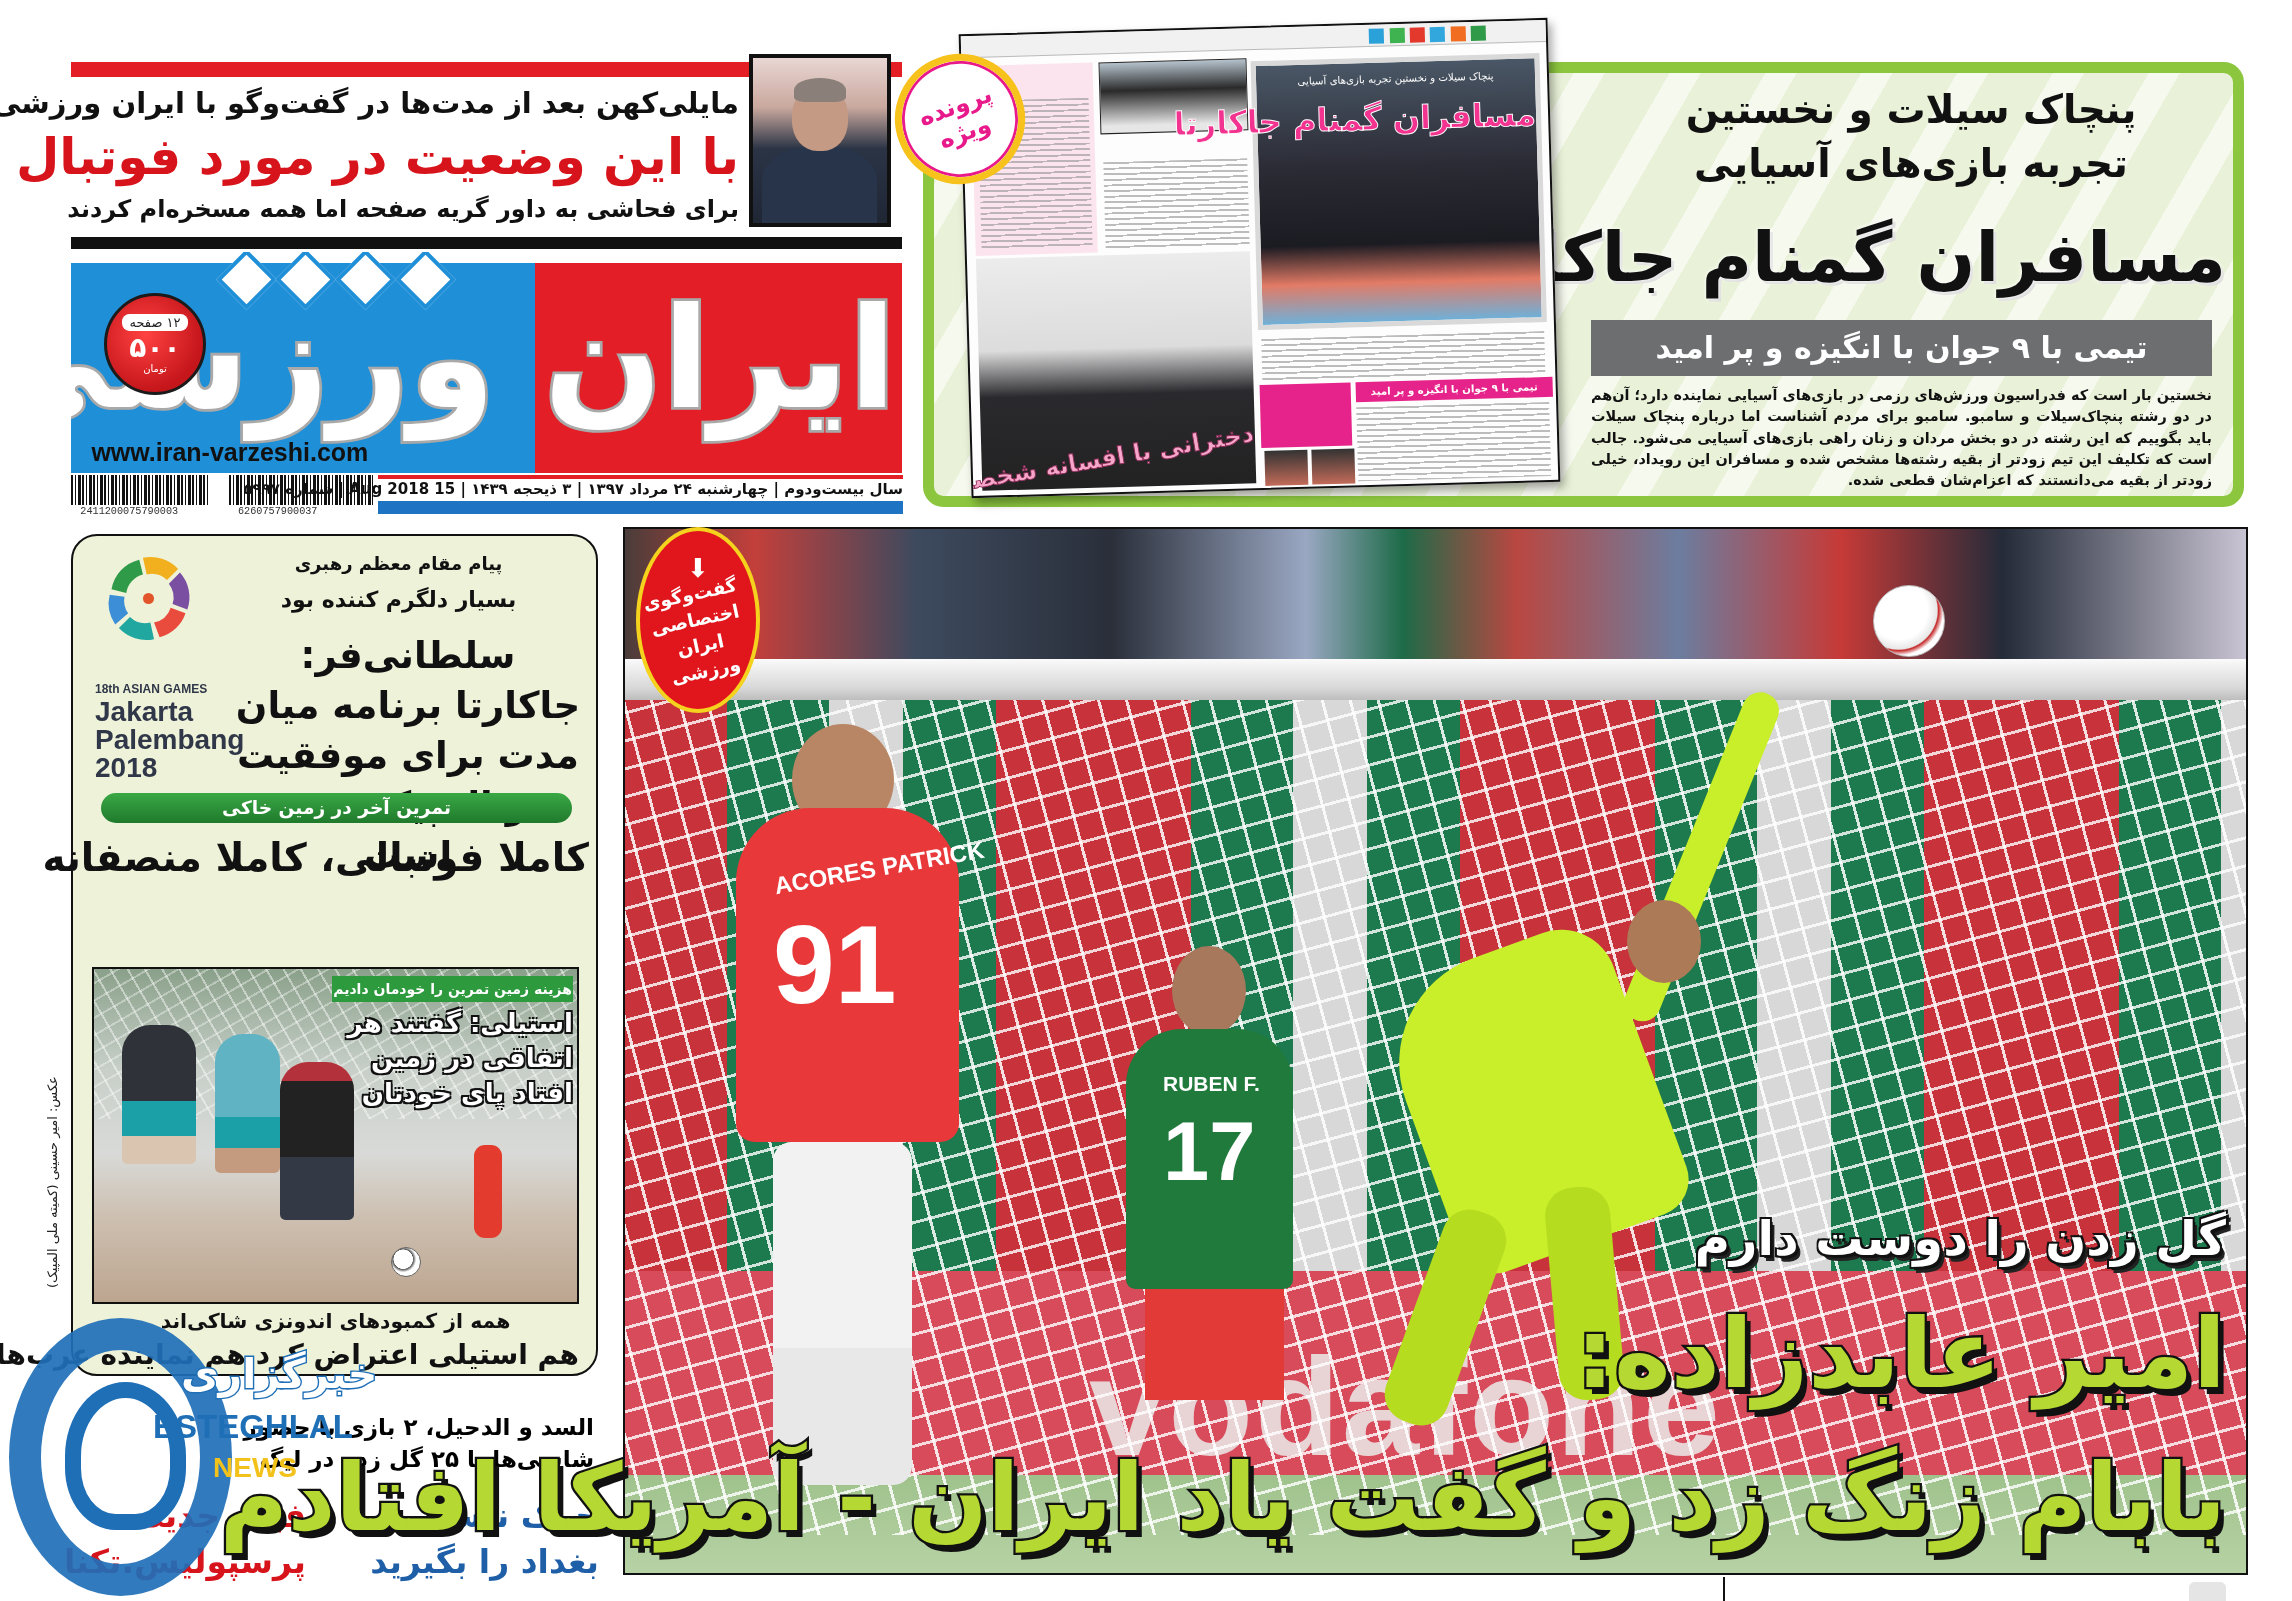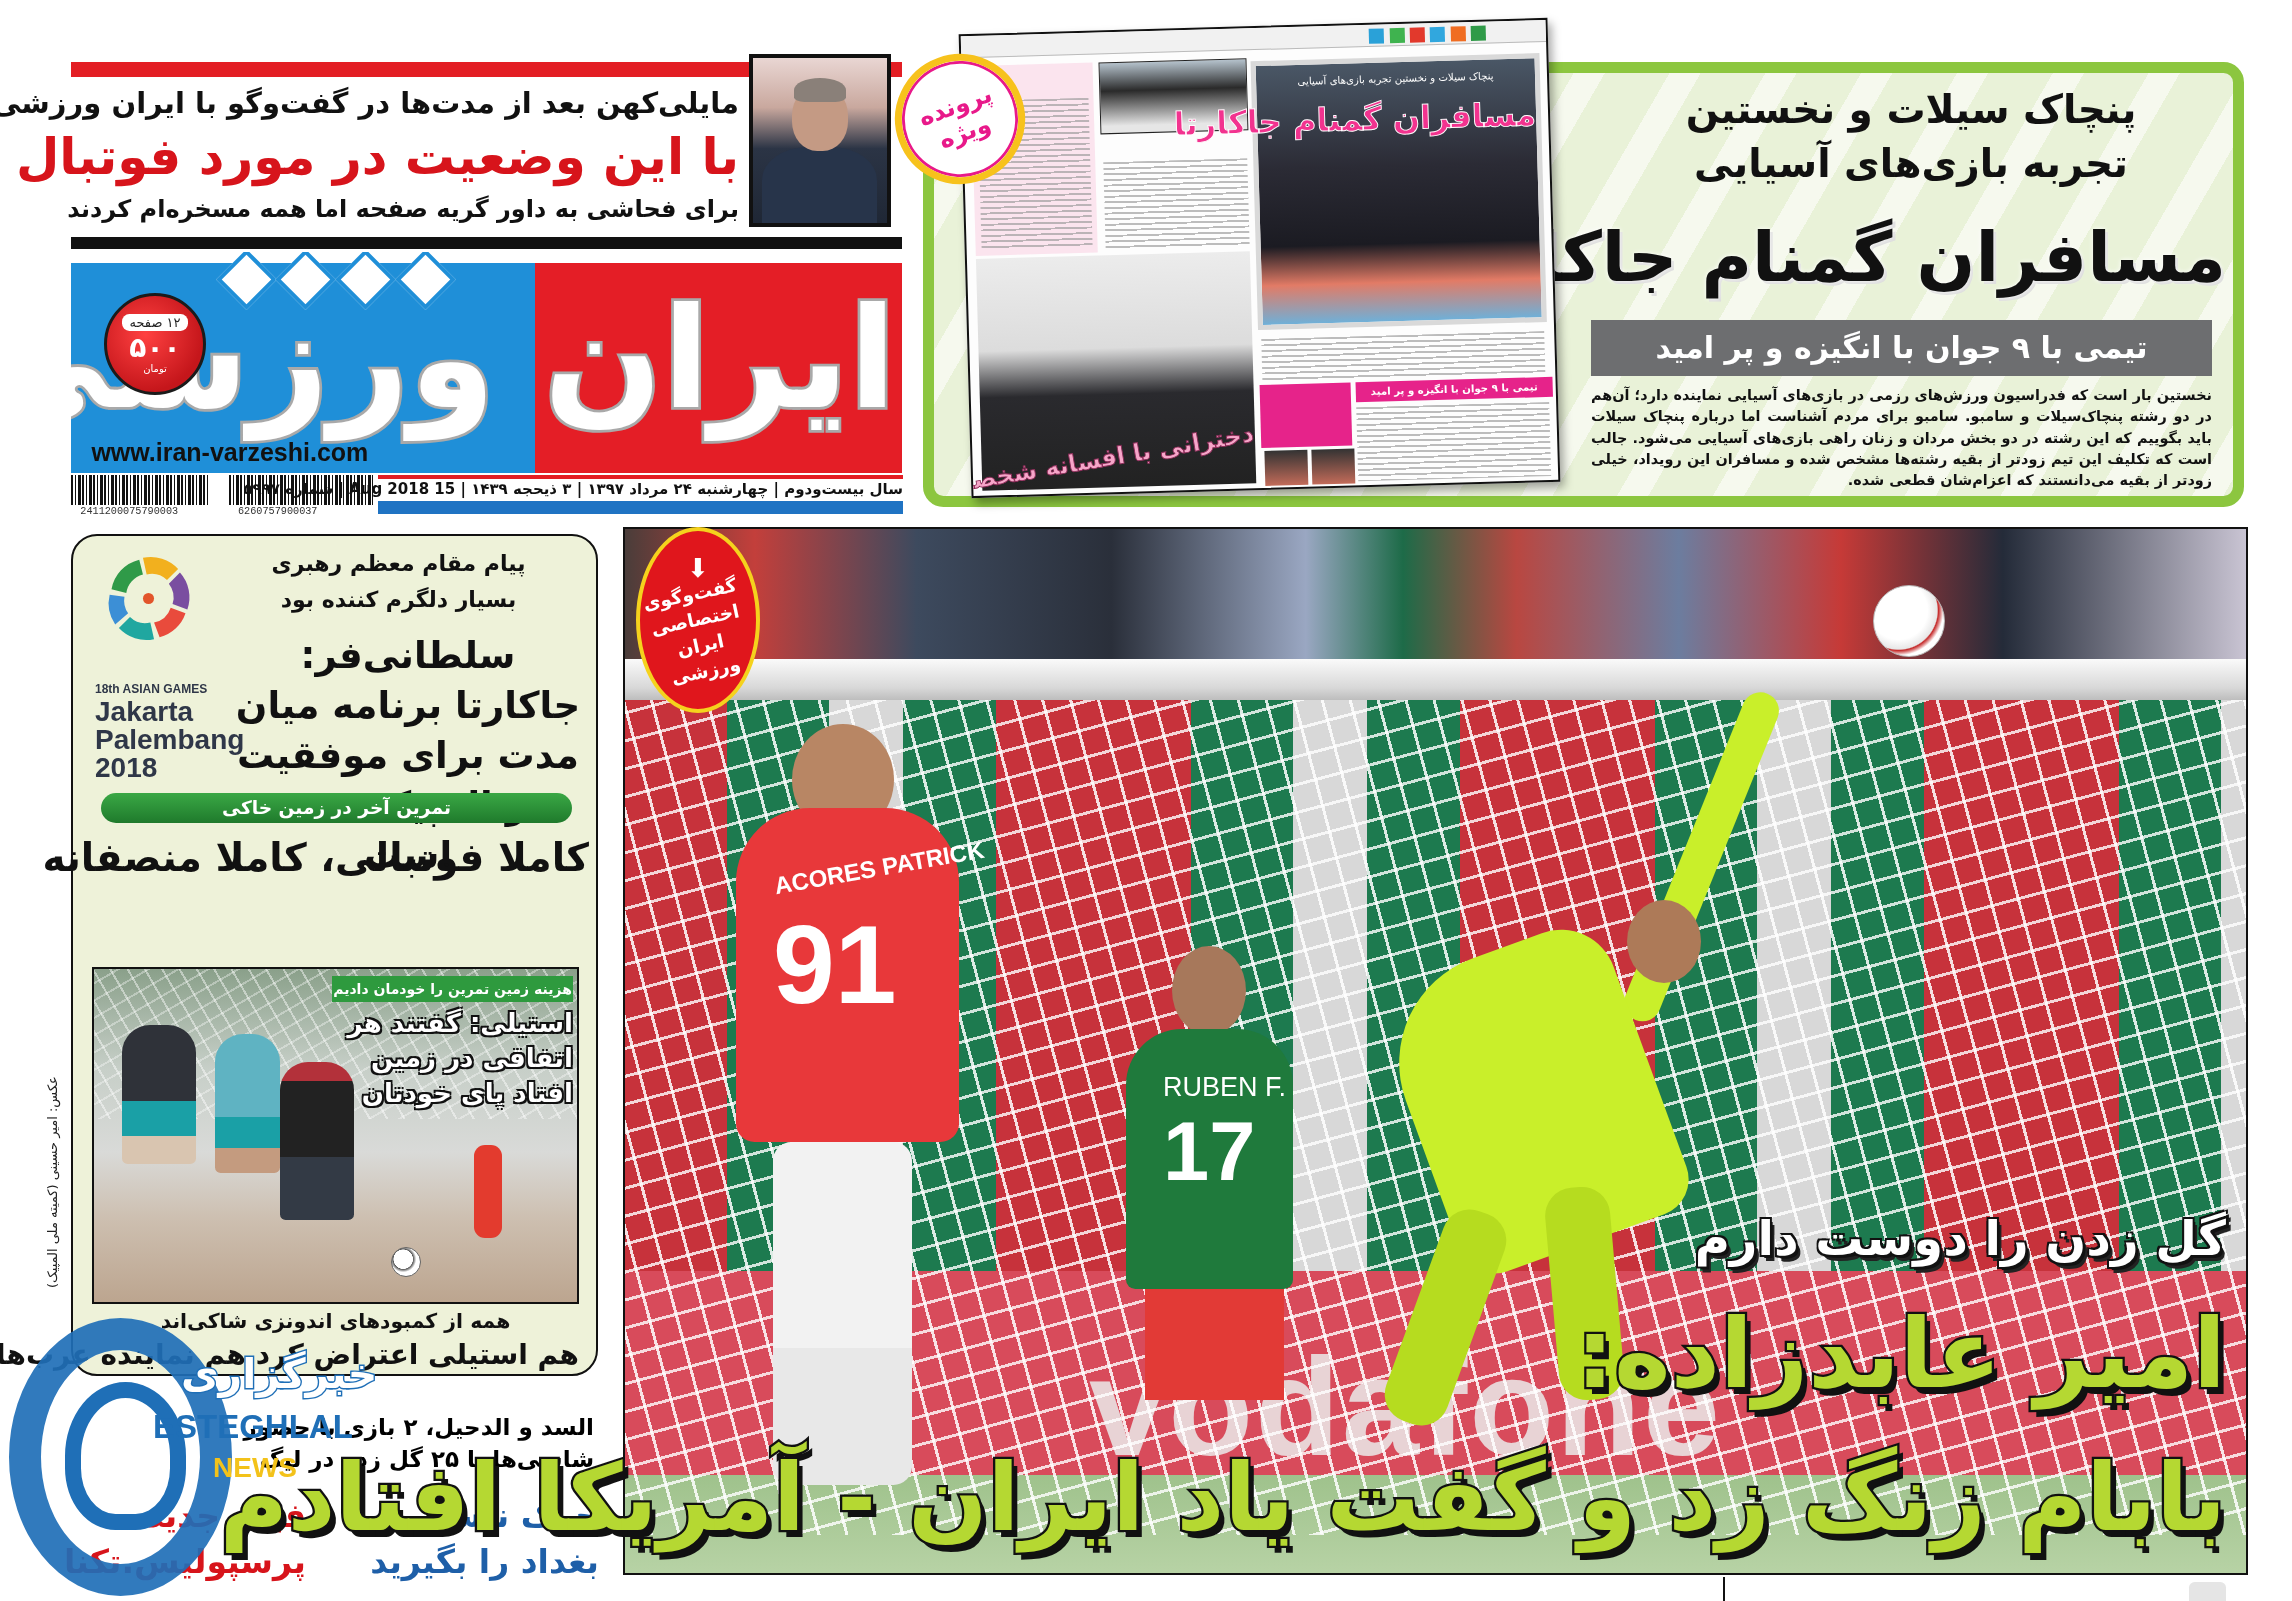--- a/index.html
+++ b/index.html
@@ -65,21 +65,21 @@
   #embedded-page .pinkbox { position: absolute; left: 289px; top: 357px; width: 91px; height: 63px; background: #e6238a; }
   #embedded-page .smallpic { position: absolute; top: 423px; width: 43px; height: 35px; background: linear-gradient(180deg, #333, #c26b59); }
   #special-badge { left: 895px; top: 54px; width: 130px; height: 130px; border-radius: 50%; background: #fff; border: 7.4px solid #f7c21c; box-shadow: 0 0 0 2.8px #e8198a inset; transform: rotate(-20deg); display: flex; align-items: center; justify-content: center; }
   #special-badge .label { font-size: 24px; font-weight: bold; color: #e8198a; text-align: center; line-height: 28px; }
 
   
   #left-box { left: 71px; top: 534px; width: 527px; height: 842px; border: 2.8px solid #111; border-radius: 26px; background: #eef2d9; }
   #asian-logo { left: 93px; top: 543px; width: 111px; height: 111px; }
   #asian-games-label { left: 95px; top: 682px; font-family: "Liberation Sans", sans-serif; font-size: 12px; font-weight: bold; color: #2f3748; white-space: nowrap; }
   #asian-games-city { left: 95px; top: 698px; font-family: "Liberation Sans", sans-serif; font-size: 28px; font-weight: bold; color: #2f3748; line-height: 28px; }
-  #left-kicker1 { left: 213px; top: 547px; width: 371px; font-size: 22px; font-weight: bold; color: #111; text-align: center; line-height: 33px; white-space: nowrap; }
+  #left-kicker1 { left: 213px; top: 547px; width: 371px; font-size: 18px; font-weight: bold; color: #111; text-align: center; line-height: 33px; white-space: nowrap; }
   #left-kicker2 { left: 213px; top: 583px; width: 371px; font-size: 22px; font-weight: bold; color: #111; text-align: center; line-height: 33px; white-space: nowrap; }
   #left-headline { left: 232px; top: 631px; width: 352px; font-size: 37px; font-weight: bold; color: #111; text-align: center; line-height: 50px; }
   #left-greenbar { left: 101px; top: 793px; width: 471px; height: 30px; border-radius: 15px; background: linear-gradient(180deg, #3aa845, #1f7a2c); color: #fff; font-size: 18.6px; font-weight: bold; text-align: center; line-height: 30px; white-space: nowrap; }
   #left-headline2 { left: 88px; top: 828px; width: 501px; font-size: 39px; font-weight: bold; color: #111; text-align: center; line-height: 59px; white-space: nowrap; }
   #left-photo { left: 92px; top: 967px; width: 487px; height: 337px; border: 2.8px solid #111; background: linear-gradient(180deg, #8aa08a 0%, #c7cfc8 30%, #d9dad8 55%, #cdbfb0 75%, #bca58f 100%); overflow: hidden; }
   #left-photo .net { position: absolute; left: 0; top: 0; width: 100%; height: 45%; background: repeating-linear-gradient(60deg, transparent 0 13px, rgba(255,255,255,0.45) 13px 15px), repeating-linear-gradient(-30deg, transparent 0 13px, rgba(255,255,255,0.35) 13px 15px); }
   #left-photo .p1 { position: absolute; left: 28px; top: 56px; width: 74px; height: 139px; border-radius: 28px 28px 5.6px 5.6px; background: linear-gradient(180deg, #2f3239 0 55%, #1aa0a6 55% 80%, #d9c5b0 80%); }
   #left-photo .p2 { position: absolute; left: 121px; top: 65px; width: 65px; height: 139px; border-radius: 28px 28px 5.6px 5.6px; background: linear-gradient(180deg, #5fb3c2 0 60%, #1aa0a6 60% 82%, #c49b7f 82%); }
   #left-photo .p3 { position: absolute; left: 186px; top: 93px; width: 74px; height: 158px; border-radius: 28px 28px 5.6px 5.6px; background: linear-gradient(180deg, #b3313a 0 12%, #222 12% 60%, #333a45 60%); }
   #left-photo .ball { position: absolute; left: 297px; top: 278px; width: 30px; height: 30px; border-radius: 50%; background: radial-gradient(circle at 40% 40%, #fff 40%, #555 42%, #fff 55%); border: 0.9px solid #666; }
@@ -116,21 +116,21 @@
   #main-photo .player91 { position: absolute; left: 111px; top: 186px; width: 223px; height: 770px; }
   #main-photo .player91 .shirt { position: absolute; left: 0; top: 93px; width: 223px; height: 334px; background: #e8383a; border-radius: 74px 74px 18.6px 18.6px; }
   #main-photo .player91 .num { position: absolute; left: 37px; top: 186px; font-family: "Liberation Sans", sans-serif; font-size: 111px; font-weight: bold; color: #fff; }
   #main-photo .player91 .name { position: absolute; left: 37px; top: 139px; font-family: "Liberation Sans", sans-serif; font-size: 24px; font-weight: bold; color: #fff; transform: rotate(-10deg); white-space: nowrap; }
   #main-photo .player91 .head { position: absolute; left: 56px; top: 9.3px; width: 102px; height: 111px; border-radius: 50%; background: #b88664; }
   #main-photo .player91 .legs { position: absolute; left: 37px; top: 427px; width: 139px; height: 343px; background: linear-gradient(180deg, #f2f2f2 0 60%, #e8e8e8 60%); border-radius: 18.6px; }
   #main-photo .player17 { position: absolute; left: 501px; top: 417px; width: 167px; height: 519px; }
   #main-photo .player17 .head { position: absolute; left: 46px; top: 0; width: 74px; height: 89px; border-radius: 50%; background: #a7785b; }
   #main-photo .player17 .shirt { position: absolute; left: 0; top: 83px; width: 167px; height: 260px; background: #1f7a3c; border-radius: 56px 56px 9.3px 9.3px; }
   #main-photo .player17 .num { position: absolute; left: 37px; top: 158px; font-family: "Liberation Sans", sans-serif; font-size: 83px; font-weight: bold; color: #fff; }
-  #main-photo .player17 .name { position: absolute; left: 37px; top: 126px; font-family: "Liberation Sans", sans-serif; font-size: 27px; font-weight: normal; color: #fff; white-space: nowrap; }
+  #main-photo .player17 .name { position: absolute; left: 37px; top: 126px; font-family: "Liberation Sans", sans-serif; font-size: 21px; font-weight: bold; color: #fff; white-space: nowrap; }
   #main-photo .player17 .shorts { position: absolute; left: 18.6px; top: 343px; width: 139px; height: 111px; background: #e23a36; }
   #main-photo .keeper { position: absolute; left: 714px; top: 139px; width: 399px; height: 761px; }
   #main-photo .keeper .arm { position: absolute; left: 278px; top: 0; width: 37px; height: 352px; background: #c9ef2a; border-radius: 18.6px; transform: rotate(22deg); transform-origin: bottom center; }
   #main-photo .keeper .body { position: absolute; left: 74px; top: 278px; width: 241px; height: 306px; background: #c9ef2a; border-radius: 111px 56px 37px 37px; transform: rotate(-20deg); }
   #main-photo .keeper .leg1 { position: absolute; left: 74px; top: 538px; width: 65px; height: 223px; background: #b6dc1f; border-radius: 28px; transform: rotate(20deg); }
   #main-photo .keeper .leg2 { position: absolute; left: 213px; top: 519px; width: 65px; height: 213px; background: #b6dc1f; border-radius: 28px; transform: rotate(-5deg); }
   #main-photo .keeper .head { position: absolute; left: 288px; top: 232px; width: 74px; height: 83px; border-radius: 50%; background: #ad7a58; }
   #interview-badge { left: 636px; top: 527px; width: 124px; height: 186px; border-radius: 50%; background: #e0161c; border: 4.6px solid #f5d21d; display: flex; flex-direction: column; align-items: center; justify-content: center; }
   #interview-badge .arrow { font-size: 26px; color: #fff; line-height: 26px; }
   #interview-badge .label { font-size: 18.6px; font-weight: bold; color: #fff; text-align: center; line-height: 26px; transform: rotate(-12deg); }

